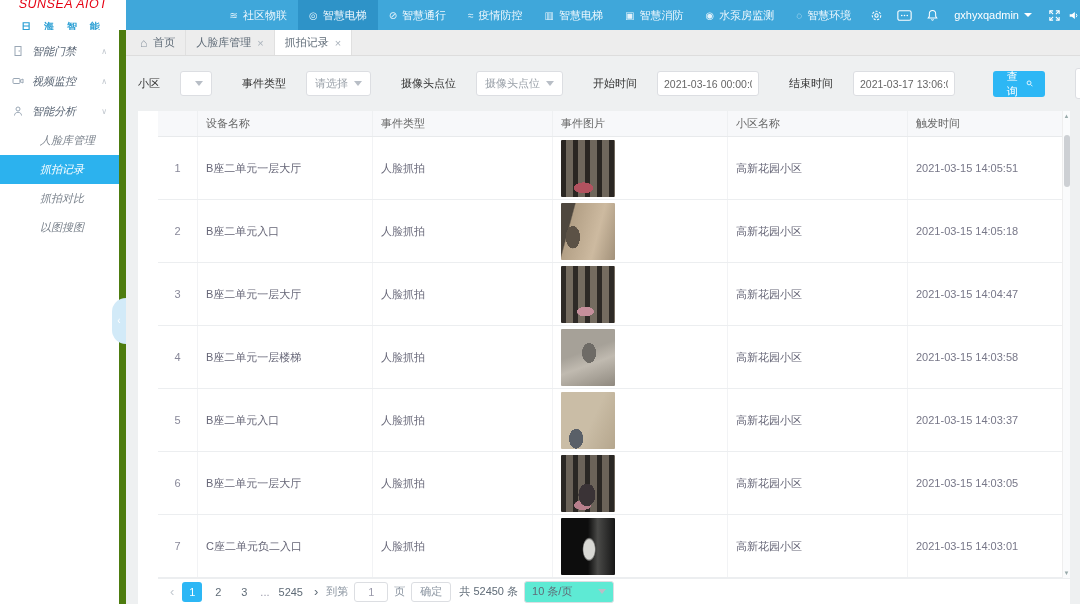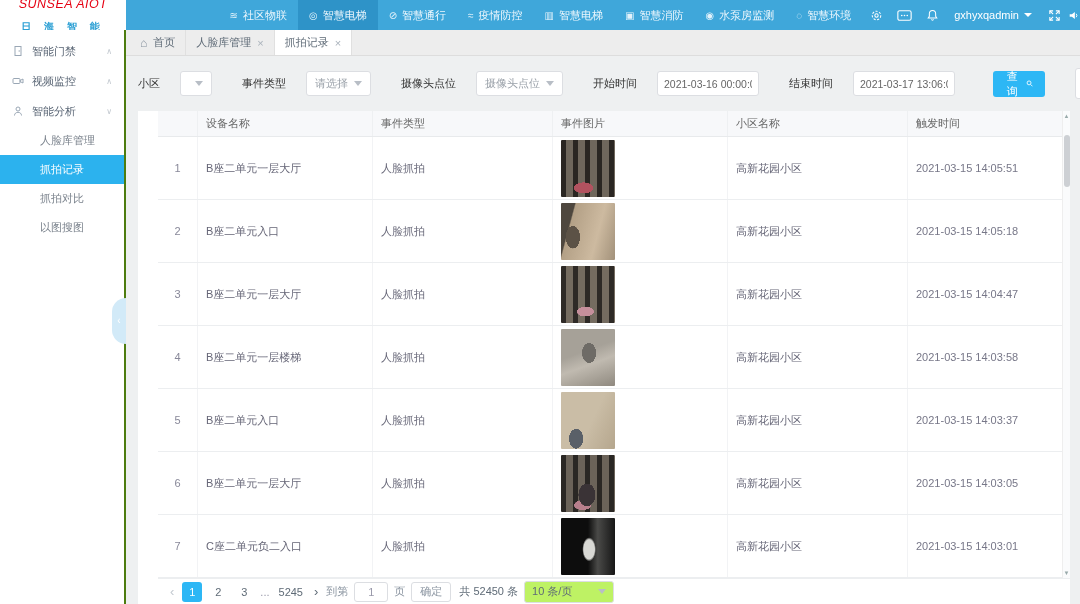--- a/index.html
+++ b/index.html
@@ -16,21 +16,21 @@
   .nav-item.active{background:#2e93c8;}
   .nicon{font-size:10px;opacity:.95;}
   .topicons{display:flex;align-items:center;flex:none;}
   .ticon{display:flex;align-items:center;justify-content:center;width:28px;height:30px;cursor:pointer;}
   .ticon.cut{width:12px;overflow:hidden;justify-content:flex-start;}
   .userbox{display:flex;align-items:center;gap:5px;font-size:11px;padding:0 8px;cursor:pointer;white-space:nowrap;}
   .caret-down{width:0;height:0;border-left:4px solid transparent;border-right:4px solid transparent;border-top:4px solid #fff;}
 
   
   .app{display:flex;height:574px;position:relative;}
-  .sidebar{width:126px;background:#fff;border-right:2px solid #4d7c0f;padding-top:6px;flex:none;}
+  .sidebar{width:126px;background:#fff;border-right:7px solid #4d7c0f;padding-top:6px;flex:none;font-style:italic;}
   .sgroup{height:30px;display:flex;align-items:center;gap:8px;padding:0 12px;font-size:11px;color:#5a6675;cursor:pointer;}
   .sicon{display:flex;align-items:center;}
   .schev{margin-left:auto;color:#c2c8cf;font-size:8px;}
   .ssub{height:29px;line-height:29px;padding-left:40px;font-size:11px;color:#7a828c;cursor:pointer;}
   .ssub.active{background:#2cb2ee;color:#fff;}
   .collapse-handle{position:absolute;left:112px;top:268px;width:14px;height:46px;background:#d2eaf8;border-radius:14px 0 0 14px;display:flex;align-items:center;justify-content:center;cursor:pointer;z-index:5;}
   .handle-arrow{color:#fff;font-size:10px;line-height:1;}
 
   .content{flex:1;display:flex;flex-direction:column;min-width:0;}
   .tabbar{height:26px;background:#ededed;border-bottom:1px solid #dddddd;display:flex;align-items:stretch;padding-left:4px;}
@@ -79,21 +79,21 @@
   .pager{height:26px;display:flex;align-items:center;gap:6px;padding:0 10px;font-size:11px;color:#5f6b77;border-top:1px solid #eceef0;background:#fff;}
   .pg-nav{color:#c3c9d0;font-size:13px;padding:0 2px;cursor:pointer;}
   .pg-nav.next{color:#5f6b77;}
   .pg-num{min-width:20px;height:20px;line-height:20px;text-align:center;border-radius:3px;cursor:pointer;padding:0 3px;}
   .pg-num.active{background:#2db7f5;color:#fff;}
   .pg-ellipsis{color:#99a;}
   .pg-goto{color:#8a94a0;}
   .pg-input{width:34px;height:20px;border:1px solid #dcdee2;border-radius:3px;text-align:center;font-size:11px;color:#99a;font-family:inherit;}
   .pg-confirm{height:20px;border:1px solid #dcdee2;background:#fff;border-radius:3px;padding:0 8px;font-size:11px;color:#8a94a0;cursor:pointer;font-family:inherit;}
   .pg-total{margin-left:2px;}
-  .pg-size{height:22px;border:1px solid #dcdee2;border-radius:3px;background:#bef264;display:flex;align-items:center;gap:20px;padding:0 7px;cursor:pointer;}
+  .pg-size{height:22px;border:1px solid #dcdee2;border-radius:3px;background:#5eead4;display:flex;align-items:center;gap:20px;padding:0 7px;cursor:pointer;}
 </style>
 </head>
 <body>
 
 <div class="page">
 
   <header class="topbar">
     <div class="logo">
       <div class="logo1">SUNSEA AIOT</div>
       <div class="logo2">日 海 智 能</div>

